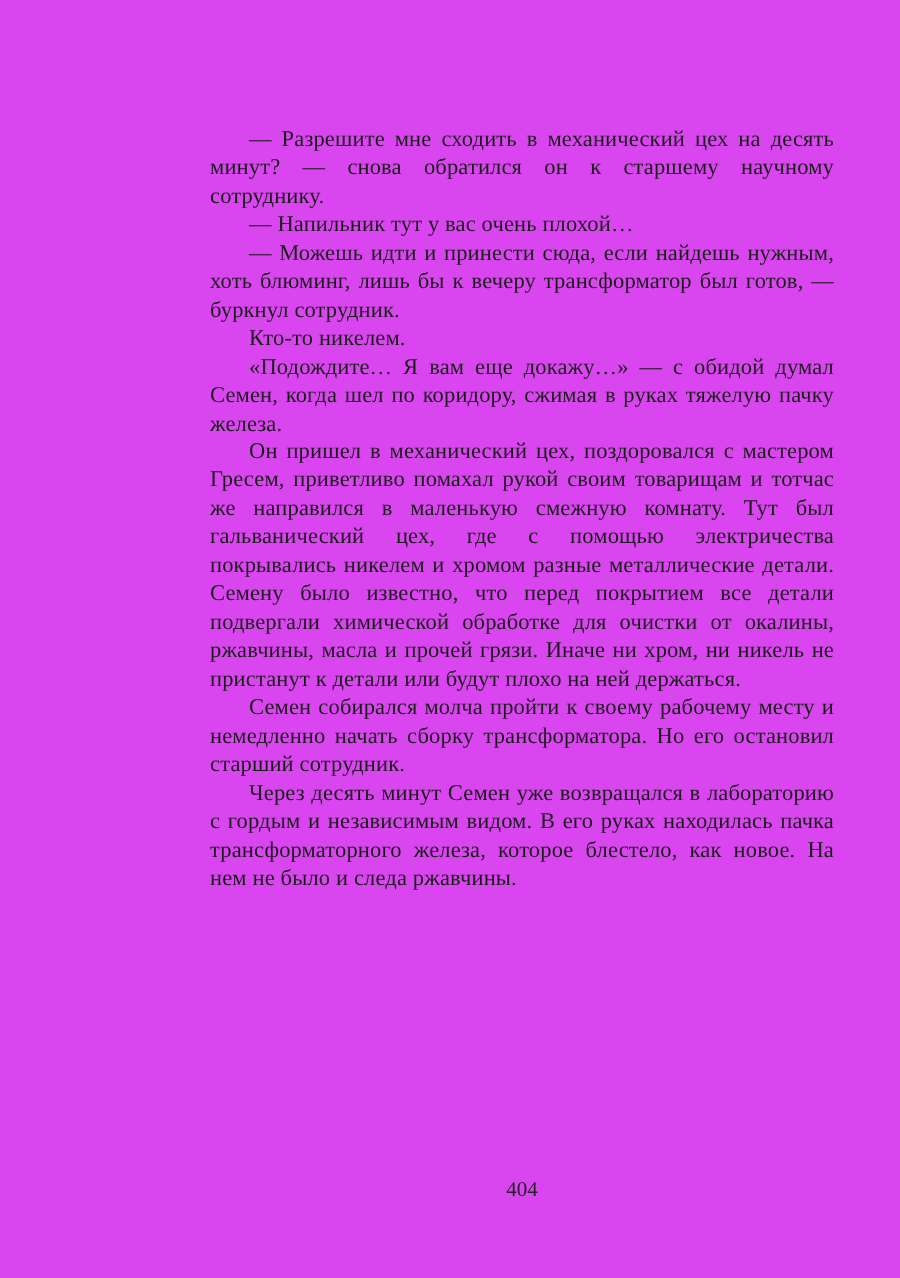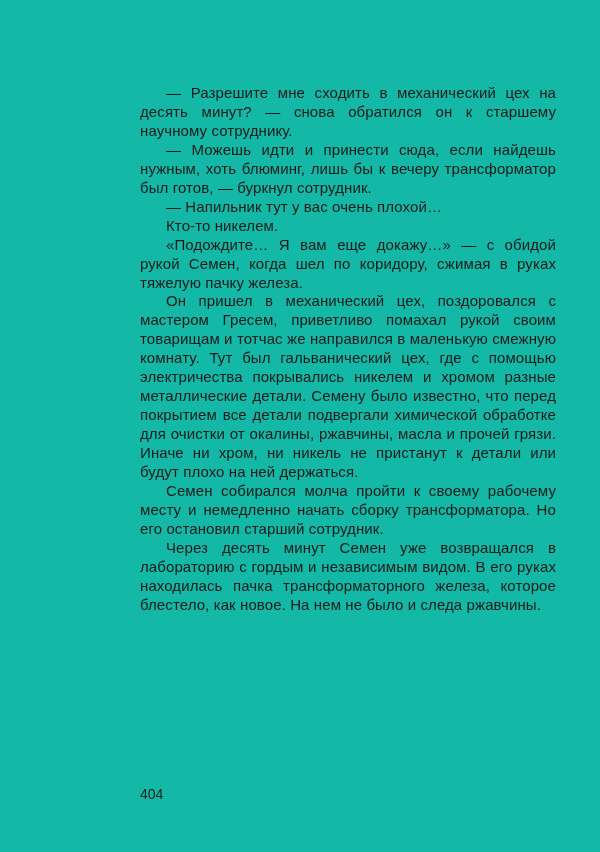--- a/index.html
+++ b/index.html
@@ -8,23 +8,23 @@
       width: 600px;
       height: 852px;
       background: #fdfdfc;
       overflow: hidden;
     }
 
     .book-page {
       position: relative;
       width: 600px;
       height: 852px;
-      background: #14b8a6;
+      background: #d946ef;
       color: #1b1b1b;
-      font-family: Liberation Sans, sans-serif;
+      font-family: Liberation Serif, serif;
     }
 
     .text-block {
       position: absolute;
       left: 140px;
       top: 84px;
       width: 416px;
       font-size: 15px;
       line-height: 18.95px;
       text-align: justify;
@@ -36,35 +36,35 @@
     .text-block p {
       margin: 0;
       text-indent: 26px;
     }
 
     .page-footer {
       position: absolute;
       left: 140px;
       top: 786px;
       width: 416px;
-      text-align: left;
+      text-align: center;
       font-size: 14px;
       color: #222222;
     }
   </style>
 </head>
 <body>
 
 <div class="book-page">
   <div class="text-block">
       <p>— Разрешите мне сходить в механический цех на десять минут? — снова обратился он к старшему научному сотруднику.</p>
+      <p>— Напильник тут у вас очень плохой…</p>
       <p>— Можешь идти и принести сюда, если найдешь нужным, хоть блюминг, лишь бы к вечеру трансформатор был готов, — буркнул сотрудник.</p>
-      <p>— Напильник тут у вас очень плохой…</p>
       <p>Кто-то никелем.</p>
-      <p>«Подождите… Я вам еще докажу…» — с обидой рукой Семен, когда шел по коридору, сжимая в руках тяжелую пачку железа.</p>
+      <p>«Подождите… Я вам еще докажу…» — с обидой думал Семен, когда шел по коридору, сжимая в руках тяжелую пачку железа.</p>
       <p>Он пришел в механический цех, поздоровался с мастером Гресем, приветливо помахал рукой своим товарищам и тотчас же направился в маленькую смежную комнату. Тут был гальванический цех, где с помощью электричества покрывались никелем и хромом разные металлические детали. Семену было известно, что перед покрытием все детали подвергали химической обработке для очистки от окалины, ржавчины, масла и прочей грязи. Иначе ни хром, ни никель не пристанут к детали или будут плохо на ней держаться.</p>
       <p>Семен собирался молча пройти к своему рабочему месту и немедленно начать сборку трансформатора. Но его остановил старший сотрудник.</p>
       <p>Через десять минут Семен уже возвращался в лабораторию с гордым и независимым видом. В его руках находилась пачка трансформаторного железа, которое блестело, как новое. На нем не было и следа ржавчины.</p>
     </div>
 
   <div class="page-footer">
     <span>404</span>
   </div>
 </div>
 

